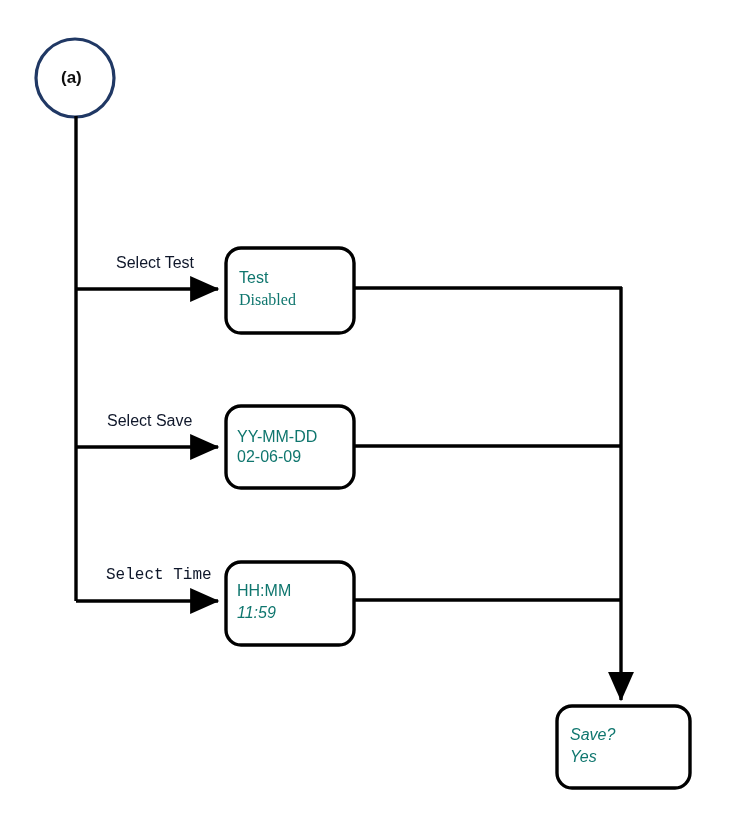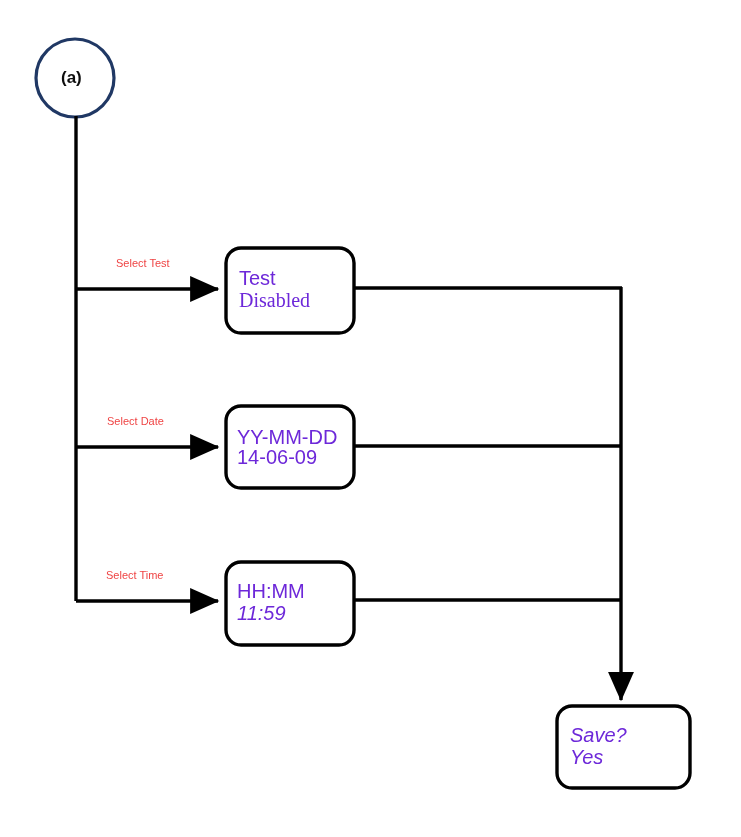--- a/index.html
+++ b/index.html
@@ -24,32 +24,32 @@
   #flow-svg {
     position: absolute;
     left: 0;
     top: 0;
     width: 741px;
     height: 837px;
   }
   .node-text {
     position: absolute;
     font-family: "Liberation Sans", sans-serif;
-    font-size: 20px;
+    font-size: 16px;
     line-height: 22px;
-    color: #6d28d9;
+    color: #0f766e;
     white-space: pre;
     pointer-events: none;
   }
   .edge-label {
     position: absolute;
     font-family: "Liberation Sans", sans-serif;
-    font-size: 11px;
+    font-size: 16px;
     line-height: 18px;
-    color: #ef4444;
+    color: #0f172a;
     white-space: pre;
   }
   .start-label {
     position: absolute;
     font-family: "Liberation Sans", sans-serif;
     font-size: 17px;
     font-weight: bold;
     color: #0d0d0d;
     white-space: pre;
   }
@@ -91,29 +91,29 @@
 
     <line x1="621" y1="287" x2="621" y2="700" stroke="#000000" stroke-width="3.4" marker-end="url(#arrow-down)"></line>
 
     <rect x="557" y="706" width="133" height="82" rx="15" ry="15" fill="#ffffff" stroke="#000000" stroke-width="3.4"></rect>
   </svg>
 
   <div class="start-label" style="left:61px; top:68px;">(a)</div>
 
   <div class="edge-label" style="left:116px; top:254px;">Select Test</div>
 
-  <div class="edge-label" style="left:107px; top:412px;">Select Date</div>
+  <div class="edge-label" style="left:107px; top:412px;">Select Save</div>
 
-  <div class="edge-label" style="left:106px; top:566px;">Select Time</div>
+  <div class="edge-label" style="left:106px; top:566px;font-family:Liberation Mono, monospace;">Select Time</div>
 
   <div class="node-text" style="left:239px; top:267px;">Test</div>
   <div class="node-text" style="left:239px; top:289px;font-family:Liberation Serif, serif;">Disabled</div>
 
   <div class="node-text" style="left:237px; top:426px;">YY-MM-DD</div>
-  <div class="node-text" style="left:237px; top:446px;">14-06-09</div>
+  <div class="node-text" style="left:237px; top:446px;">02-06-09</div>
 
   <div class="node-text" style="left:237px; top:580px;">HH:MM</div>
   <div class="node-text" style="left:237px; top:602px;font-style:italic;">11:59</div>
 
   <div class="node-text" style="left:570px; top:724px;font-style:italic;">Save?</div>
   <div class="node-text" style="left:570px; top:746px;font-style:italic;">Yes</div>
 
 </div>
 
 </body></html>

